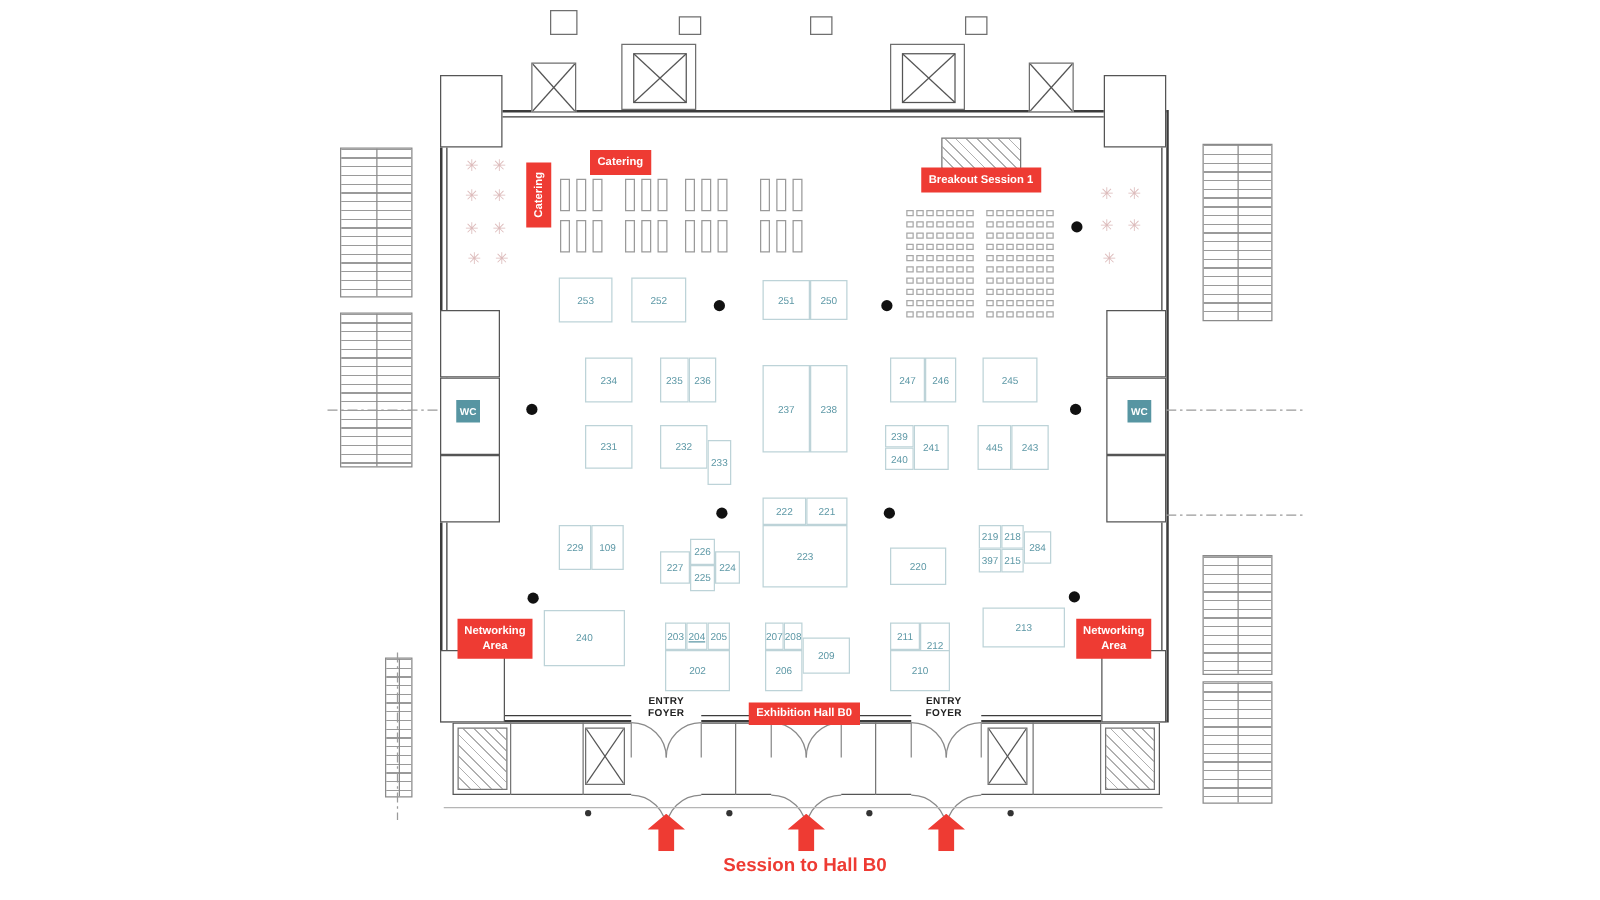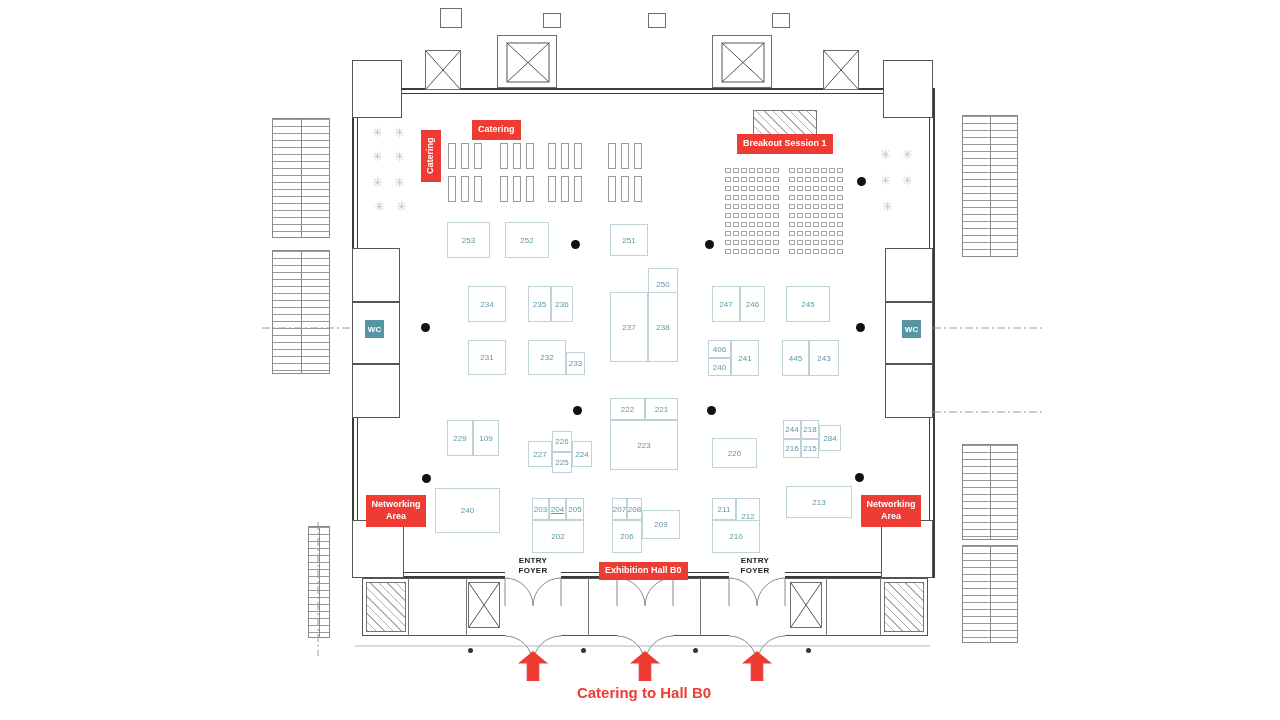--- a/index.html
+++ b/index.html
@@ -332,50 +332,50 @@
       <div class="plant" style="left: 880px; top: 148px;">✳</div>
       <div class="plant" style="left: 902px; top: 148px;">✳</div>
       <div class="plant" style="left: 880px; top: 174px;">✳</div>
       <div class="plant" style="left: 902px; top: 174px;">✳</div>
       <div class="plant" style="left: 882px; top: 200px;">✳</div>
     </div>
   <div id="booth-layer">
       <div class="booth" style="left: 447px; top: 222px; width: 43px; height: 36px;">253</div>
       <div class="booth" style="left: 505px; top: 222px; width: 44px; height: 36px;">252</div>
       <div class="booth" style="left: 610px; top: 224px; width: 38px; height: 32px;">251</div>
-      <div class="booth" style="left: 648px; top: 224px; width: 30px; height: 32px; margin-top: 44px;">250</div>
+      <div class="booth" style="left: 648px; top: 224px; width: 30px; height: 32px;">250</div>
       <div class="booth" style="left: 468px; top: 286px; width: 38px; height: 36px;">234</div>
       <div class="booth" style="left: 528px; top: 286px; width: 23px; height: 36px;">235</div>
       <div class="booth" style="left: 551px; top: 286px; width: 22px; height: 36px;">236</div>
       <div class="booth" style="left: 610px; top: 292px; width: 38px; height: 70px;">237</div>
       <div class="booth" style="left: 648px; top: 292px; width: 30px; height: 70px;">238</div>
       <div class="booth" style="left: 712px; top: 286px; width: 28px; height: 36px;">247</div>
       <div class="booth" style="left: 740px; top: 286px; width: 25px; height: 36px;">246</div>
       <div class="booth" style="left: 786px; top: 286px; width: 44px; height: 36px;">245</div>
       <div class="booth" style="left: 468px; top: 340px; width: 38px; height: 35px;">231</div>
       <div class="booth" style="left: 528px; top: 340px; width: 38px; height: 35px;">232</div>
-      <div class="booth" style="left: 566px; top: 352px; width: 19px; height: 23px;">233</div>
-      <div class="booth" style="left: 708px; top: 340px; width: 23px; height: 18px;">406</div>
+      <div class="booth" style="left: 566px; top: 352px; width: 19px; height: 36px;">233</div>
+      <div class="booth" style="left: 708px; top: 340px; width: 23px; height: 18px;">239</div>
       <div class="booth" style="left: 708px; top: 358px; width: 23px; height: 18px;">240</div>
       <div class="booth" style="left: 731px; top: 340px; width: 28px; height: 36px;">241</div>
       <div class="booth" style="left: 782px; top: 340px; width: 27px; height: 36px;">445</div>
       <div class="booth" style="left: 809px; top: 340px; width: 30px; height: 36px;">243</div>
       <div class="booth" style="left: 610px; top: 398px; width: 35px; height: 22px;">222</div>
       <div class="booth" style="left: 645px; top: 398px; width: 33px; height: 22px;">221</div>
       <div class="booth" style="left: 610px; top: 420px; width: 68px; height: 50px;">223</div>
       <div class="booth" style="left: 447px; top: 420px; width: 26px; height: 36px;">229</div>
       <div class="booth" style="left: 473px; top: 420px; width: 26px; height: 36px;">109</div>
       <div class="booth" style="left: 528px; top: 441px; width: 24px; height: 26px;">227</div>
       <div class="booth" style="left: 552px; top: 431px; width: 20px; height: 21px;">226</div>
       <div class="booth" style="left: 552px; top: 452px; width: 20px; height: 21px; text-align: right;">225</div>
       <div class="booth" style="left: 572px; top: 441px; width: 20px; height: 26px;">224</div>
       <div class="booth" style="left: 712px; top: 438px; width: 45px; height: 30px;">220</div>
-      <div class="booth" style="left: 783px; top: 420px; width: 18px; height: 19px;">244</div>
+      <div class="booth" style="left: 783px; top: 420px; width: 18px; height: 19px;">219</div>
       <div class="booth" style="left: 801px; top: 420px; width: 18px; height: 19px;">218</div>
-      <div class="booth" style="left: 783px; top: 439px; width: 18px; height: 19px;">216</div>
+      <div class="booth" style="left: 783px; top: 439px; width: 18px; height: 19px;">397</div>
       <div class="booth" style="left: 801px; top: 439px; width: 18px; height: 19px;">215</div>
       <div class="booth" style="left: 819px; top: 425px; width: 22px; height: 26px;">284</div>
       <div class="booth" style="left: 435px; top: 488px; width: 65px; height: 45px;">240</div>
       <div class="booth" style="left: 532px; top: 498px; width: 17px; height: 22px;">203</div>
       <div class="booth" style="left: 549px; top: 498px; width: 17px; height: 22px; text-decoration: underline;">204</div>
       <div class="booth" style="left: 566px; top: 498px; width: 18px; height: 22px;">205</div>
       <div class="booth" style="left: 532px; top: 520px; width: 52px; height: 33px;">202</div>
       <div class="booth" style="left: 612px; top: 498px; width: 15px; height: 22px;">207</div>
       <div class="booth" style="left: 627px; top: 498px; width: 15px; height: 22px;">208</div>
       <div class="booth" style="left: 612px; top: 520px; width: 30px; height: 33px;">206</div>
@@ -414,14 +414,14 @@
     <span>Catering</span>
   </div>
   <div class="red-label" style="left:737px;top:134px;height:20px">Breakout Session 1</div>
   <div class="red-label" style="left:366px;top:495px;width:60px;height:32px;padding:2px 4px">Networking Area</div>
   <div class="red-label" style="left:861px;top:495px;width:60px;height:32px;padding:2px 4px">Networking Area</div>
   <div class="red-label" style="left:599px;top:562px;height:18px">Exhibition Hall B0</div>
 
   <div class="entry-foyer" style="left:510px;top:556px">ENTRY FOYER</div>
   <div class="entry-foyer" style="left:732px;top:556px">ENTRY FOYER</div>
 
-  <div class="entrance-text" style="left:544px;top:684px">Catering to Hall B0</div>
+  <div class="entrance-text" style="left:544px;top:684px">Session to Hall B0</div>
 </div>
 
 </body></html>

